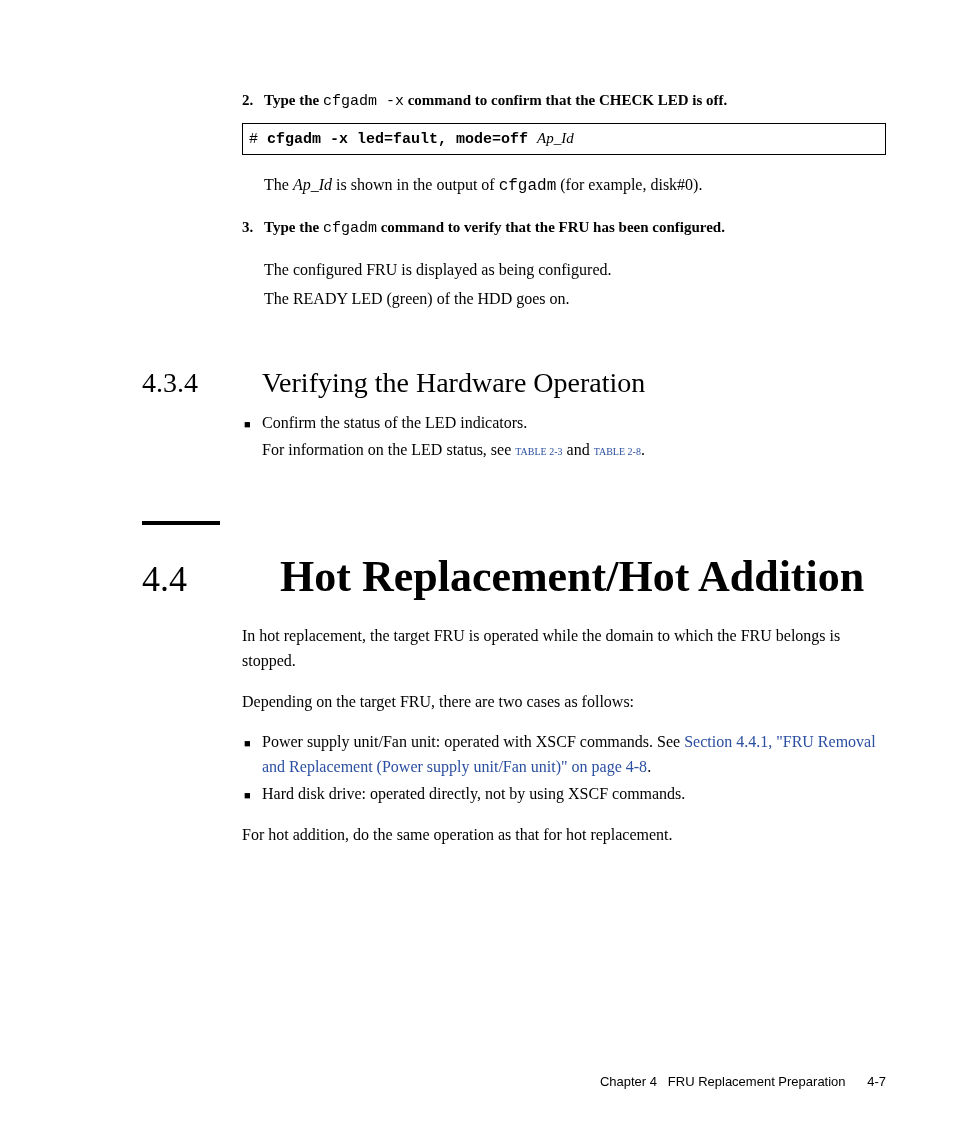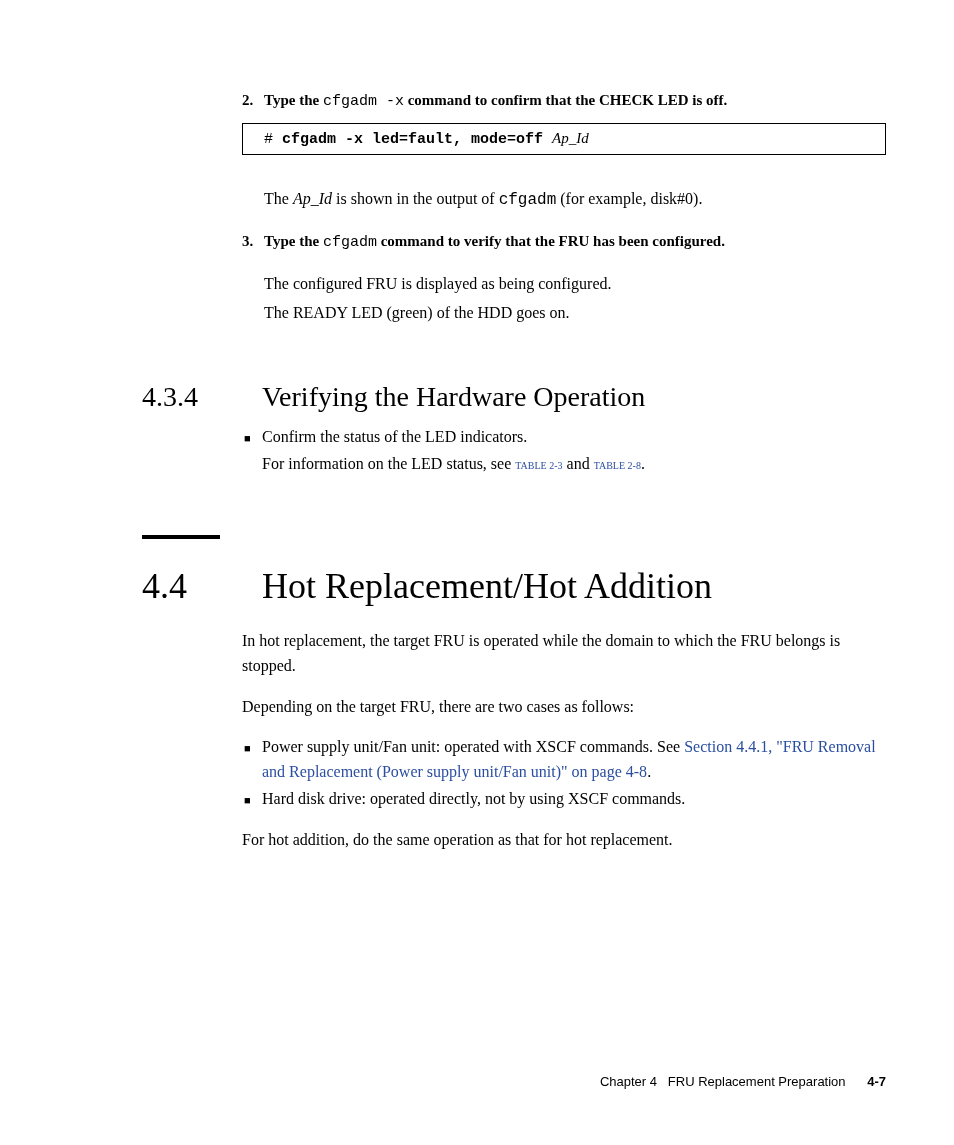--- a/index.html
+++ b/index.html
@@ -37,22 +37,22 @@
     font-weight: bold;
     font-size: 15px;
     line-height: 1.45;
   }
   .step-text .mono {
     font-family: "Courier New", Courier, monospace;
     font-weight: normal;
   }
   .code-box {
     border: 1px solid #000;
-    padding: 5px 21px;
-    margin: 10px 0 32px 0;
+    padding: 5px 6px;
+    margin: 10px 0 18px 0;
     font-family: "Courier New", Courier, monospace;
     font-size: 15px;
     line-height: 1.3;
   }
   .code-box .prompt { font-weight: normal; }
   .code-box .bold { font-weight: bold; }
   .code-box .ital { font-style: italic; font-family: "Palatino Linotype", Palatino, serif; }
   .body-para {
     margin-left: 122px;
     font-size: 16px;
@@ -111,38 +111,39 @@
     align-items: baseline;
     margin-bottom: 22px;
   }
   .chap-num {
     font-size: 36px;
     font-weight: normal;
     width: 120px;
     flex-shrink: 0;
   }
   .chap-title {
-    font-size: 36px;
-    font-weight: normal;
+    font-size: 44px;
+    font-weight: bold;
+    margin-left: 18px;
   }
   .chap-body {
     margin-left: 100px;
     font-size: 16px;
     line-height: 1.55;
     margin-bottom: 16px;
   }
   .footer {
     position: absolute;
     bottom: 56px;
     right: 68px;
     font-size: 13px;
     font-family: Arial, Helvetica, sans-serif;
   }
   .footer .chapname { margin-right: 18px; }
-  .footer .pagenum { font-weight: bold; text-align: center; }
+  .footer .pagenum { font-weight: normal; text-align: center; }
 </style>
 </head>
 <body>
 
 <div class="page">
 
   <div class="step-block">
     <div class="step-line">
       <div class="step-num">2.</div>
       <div class="step-text">

